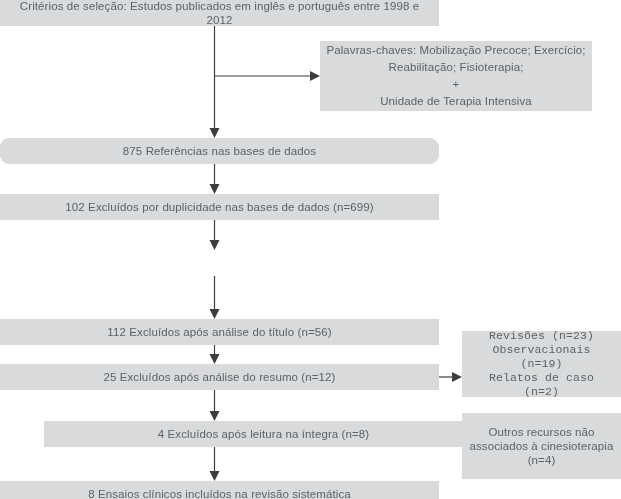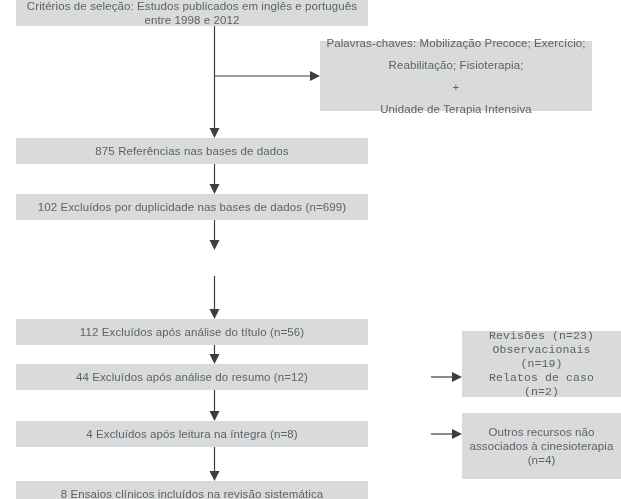--- a/index.html
+++ b/index.html
@@ -32,51 +32,51 @@
     text-align: center;
     font-size: 11.5px;
     line-height: 14px;
     letter-spacing: 0.1px;
     box-sizing: border-box;
     padding: 2px 6px;
     white-space: pre-line;
   }
   
   .node.main {
-    left: 16px;
-    width: 352px;
+    left: 0px;
+    width: 439px;
     height: 26px;
   }
   .node.side {
     left: 462px;
     width: 159px;
   }
   .node.keywords {
     left: 320px;
     top: 41px;
     width: 272px;
     height: 70px;
-    line-height: 22px;
+    line-height: 17px;
   }
   .node.side-a {
     top: 331px;
     height: 66px;
     font-family: Liberation Mono, monospace;
   }
   .node.side-b {
     top: 413px;
     height: 66px;
   }
   .node.n0 { top: 0px; }
-  .node.n1 { top: 138px; }
+  .node.n1 { top: 138px; border-radius: 9px; }
   .node.n2 { top: 194px; }
   .node.n3 { top: 250px; }
   .node.n4 { top: 319px; }
   .node.n5 { top: 364px; }
-  .node.n6 { top: 421px; }
+  .node.n6 { top: 421px; margin-left: 44px; }
   .node.n7 { top: 481px; height: 26px; }
 
   svg.connectors {
     position: absolute;
     left: 0;
     top: 0;
     width: 621px;
     height: 499px;
     pointer-events: none;
   }
@@ -139,21 +139,21 @@
   <div class="node main n2">
     <span>102 Excluídos por duplicidade nas bases de dados (n=699)</span>
   </div>
 
 
   <div class="node main n4">
     <span>112 Excluídos após análise do título (n=56)</span>
   </div>
 
   <div class="node main n5">
-    <span>44 Excluídos após análise do resumo (n=12)</span>
+    <span>25 Excluídos após análise do resumo (n=12)</span>
   </div>
 
   <div class="node main n6">
     <span>4 Excluídos após leitura na íntegra (n=8)</span>
   </div>
 
   <div class="node main n7">
     <span>8 Ensaios clínicos incluídos na revisão sistemática</span>
   </div>
 

